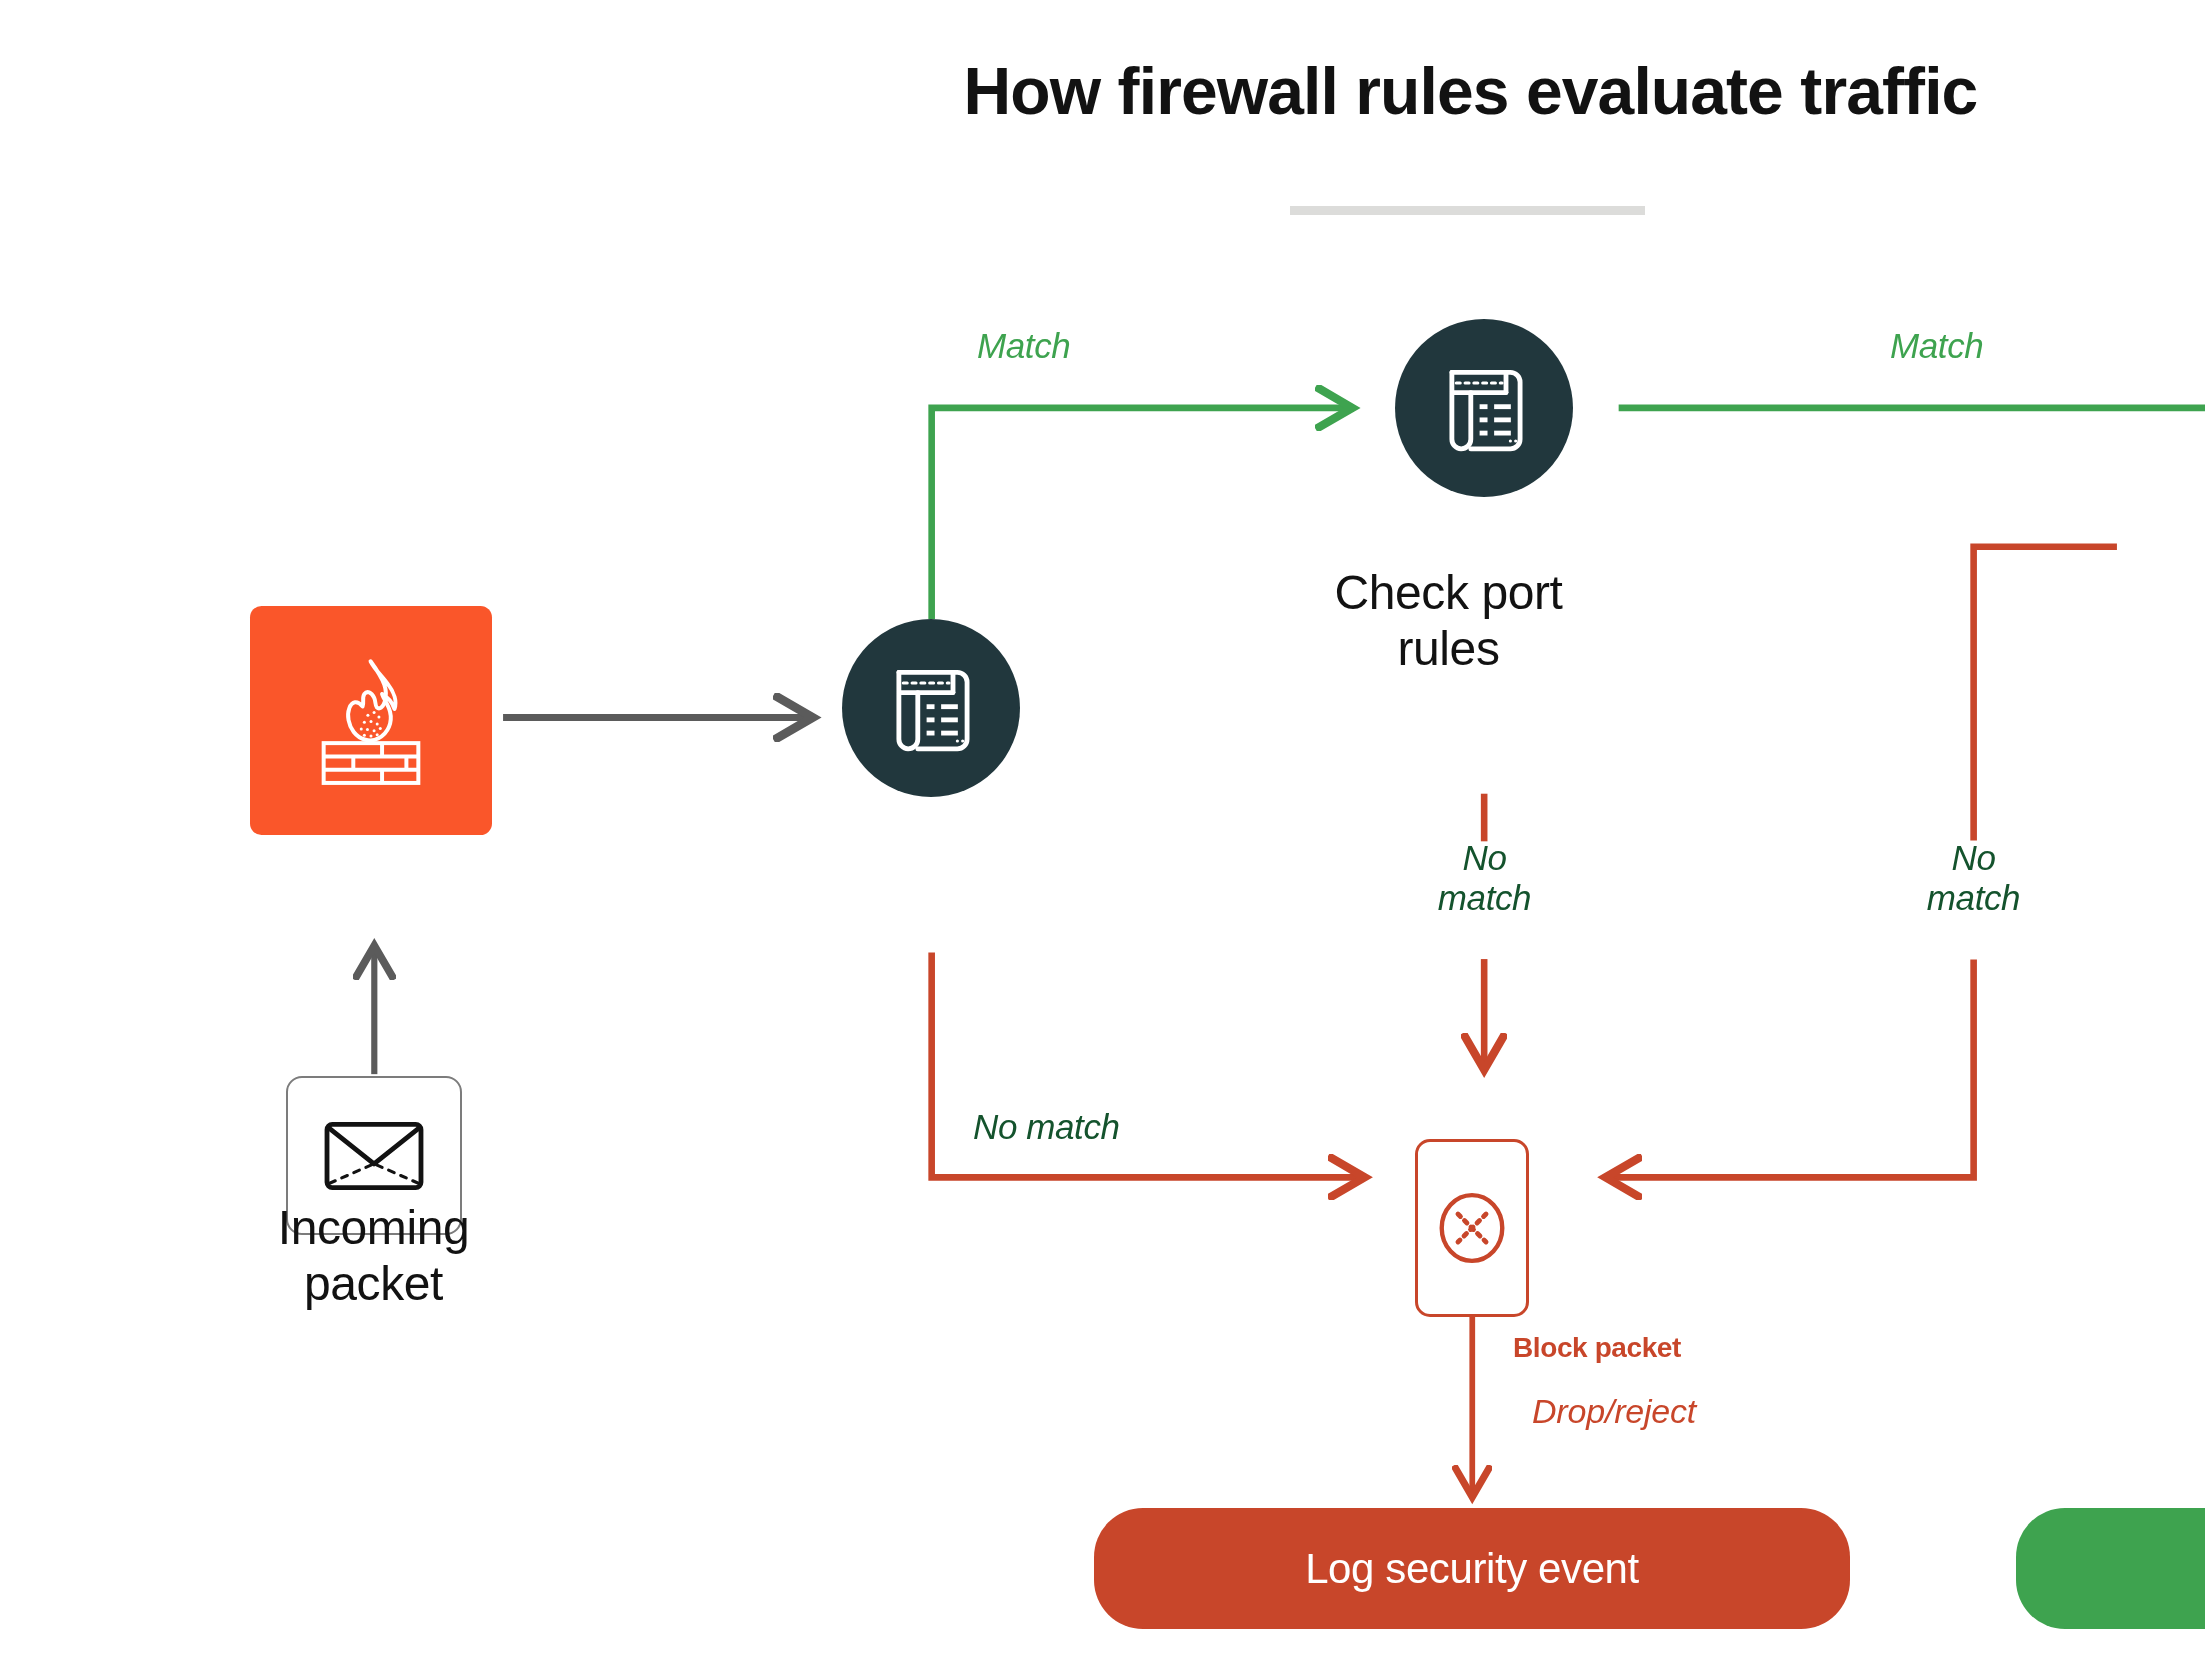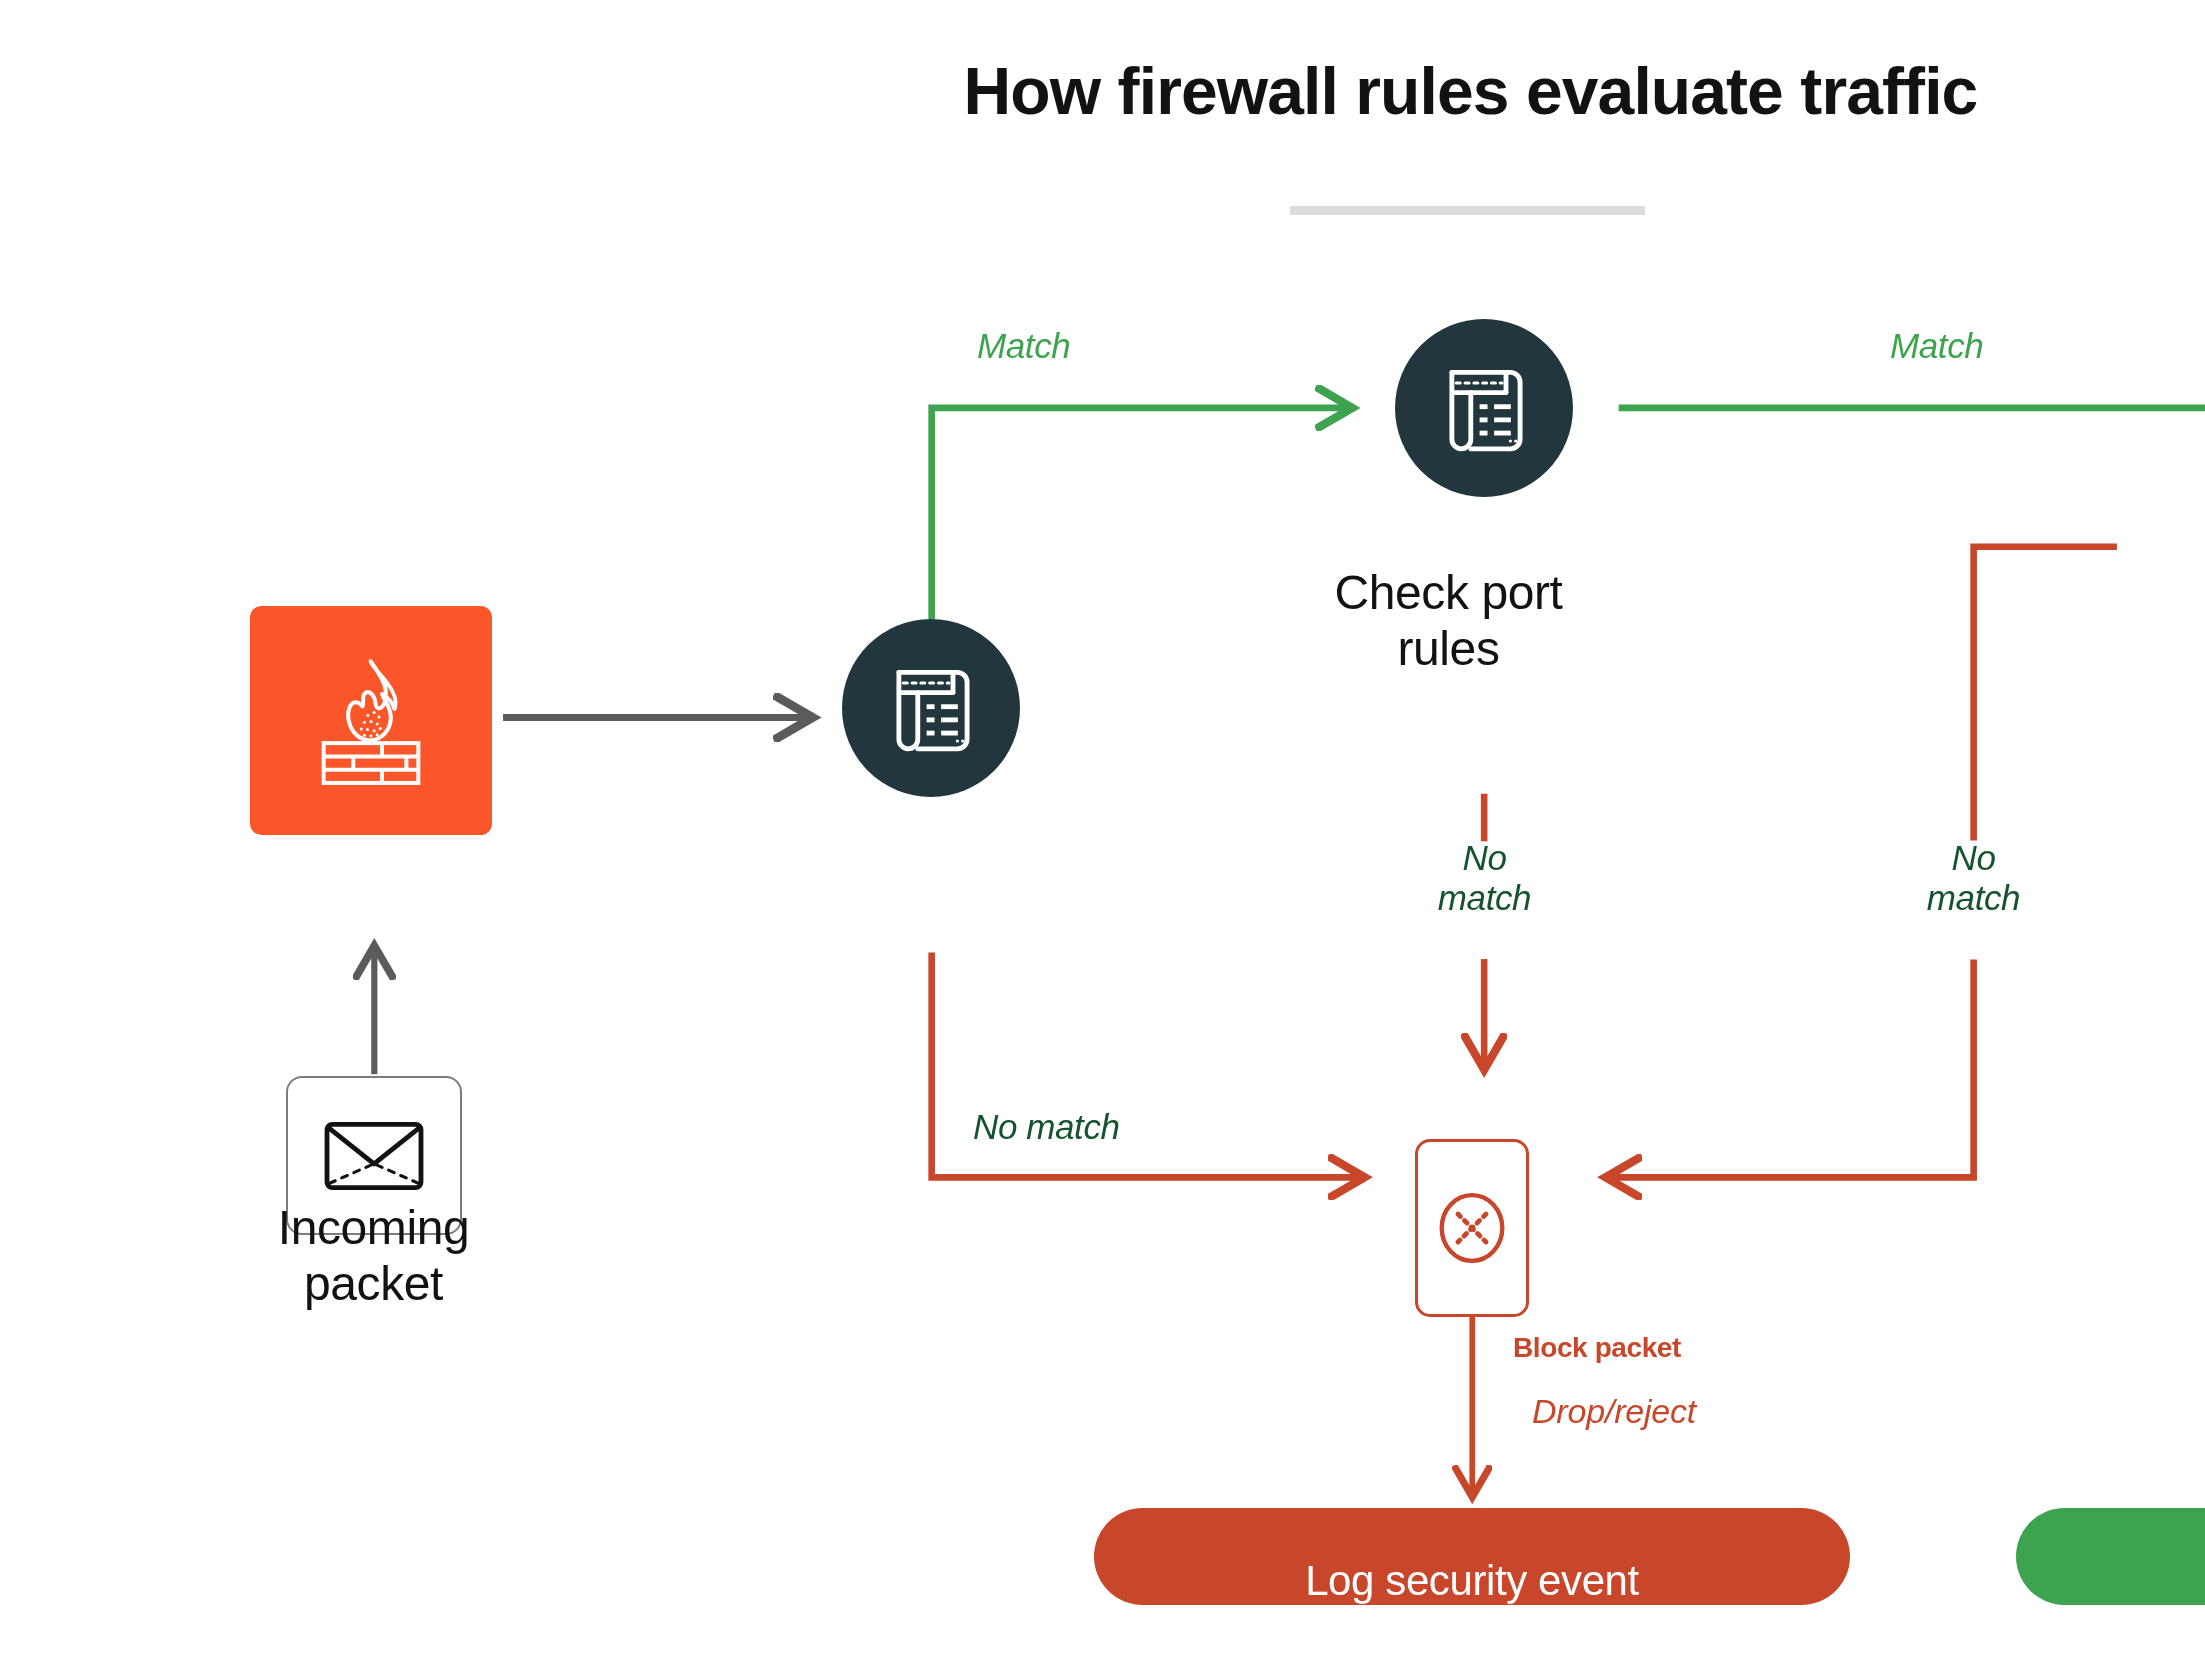--- a/index.html
+++ b/index.html
@@ -71,22 +71,22 @@
   .outcome-title{
     position:absolute;font-size:28px;font-weight:bold;letter-spacing:-0.4px;
   }
   .outcome-sub{
     position:absolute;font-size:34px;font-style:italic;letter-spacing:-0.2px;
   }
   .tone-block{color:#C8462A;}
 
   
   .log-pill{
-    position:absolute;height:97px;border-radius:49px;
-    display:flex;align-items:flex-end;justify-content:center;
+    position:absolute;height:121px;border-radius:49px;
+    display:flex;align-items:center;justify-content:center;
     color:#ffffff;font-size:42px;letter-spacing:-0.4px;
   }
   #log-security-pill{left:1094px;top:1508px;width:756px;background:#C8462A;}
   #log-allowed-pill{left:2016px;top:1508px;width:756px;background:#3EA34F;}
 </style>
 </head>
 <body>
 
 <div class="stage">
 

